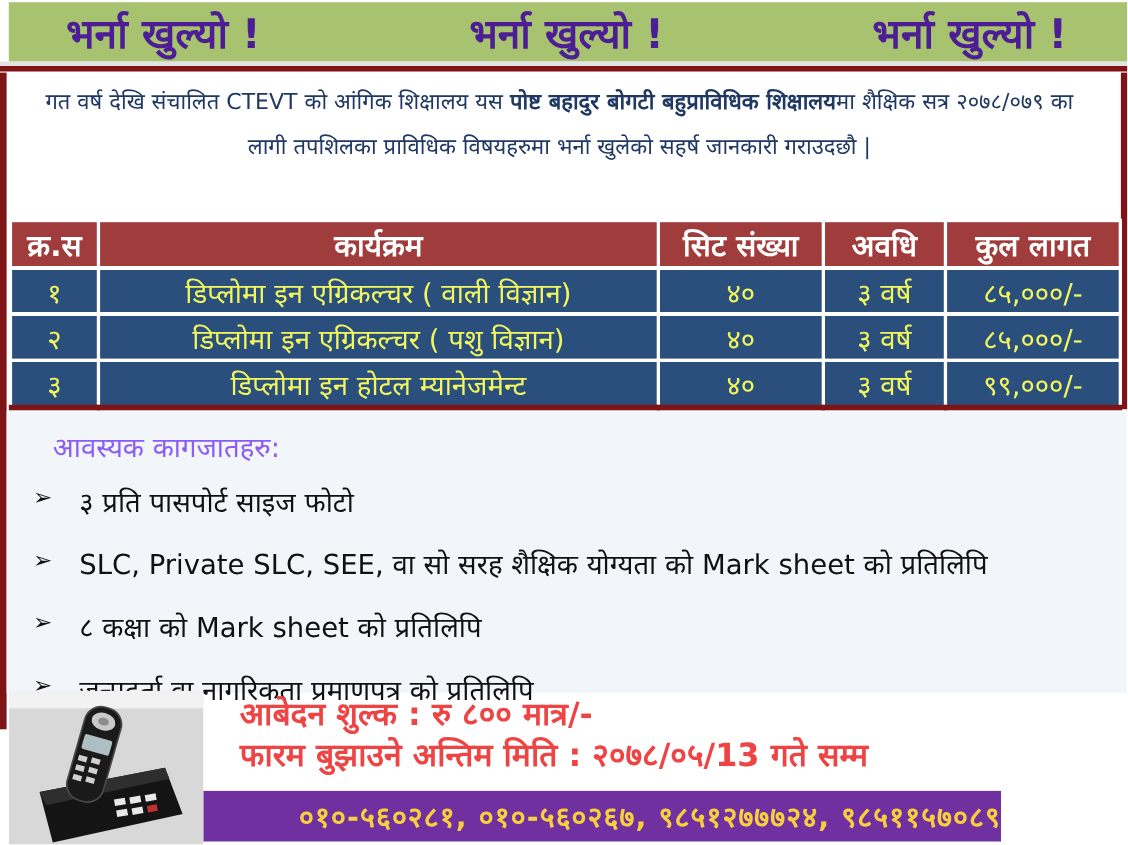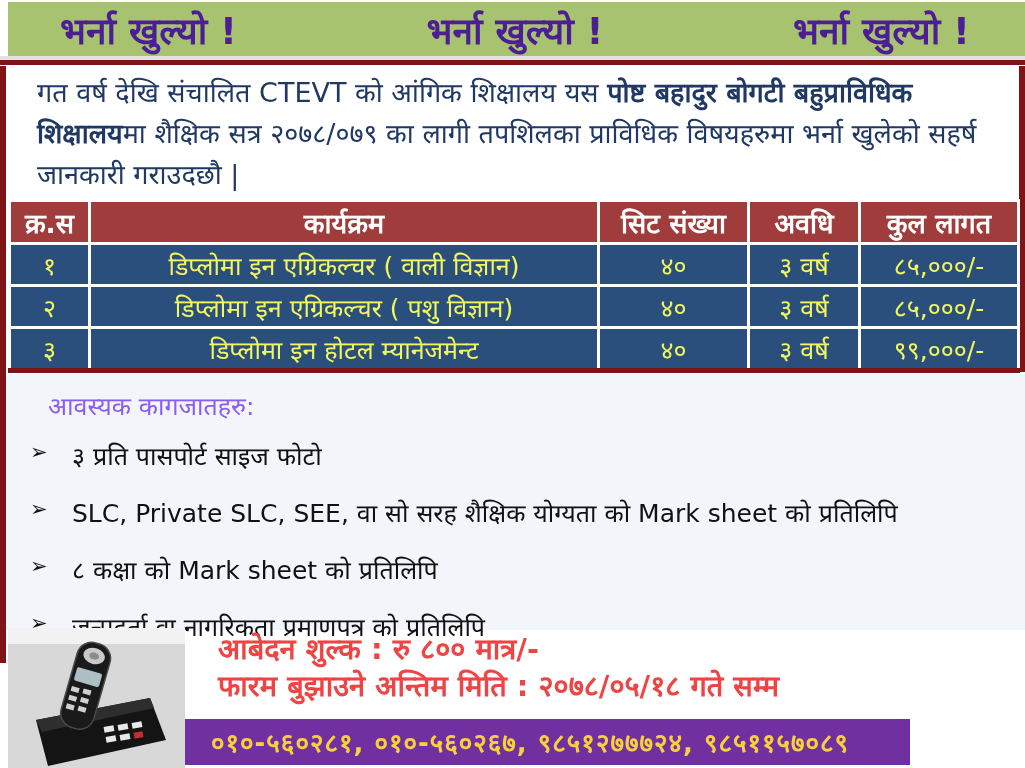--- a/index.html
+++ b/index.html
@@ -14,22 +14,22 @@
     background:#a8c36f;display:flex;align-items:center;justify-content:space-between;
     padding:0 55px 0 52px;box-sizing:border-box;
   }
   .banner span{color:#4c1d95;font-weight:bold;font-size:37px;white-space:nowrap;}
   .banner-underline{position:absolute;top:56px;left:0;right:0;height:4px;background:#e3e3e3;}
   .red-rule{position:absolute;top:60px;left:0;right:0;height:5px;background:#7e1416;}
   .side-left{position:absolute;top:66px;left:0;width:6px;height:597px;background:#7e1416;}
   .side-right{position:absolute;top:66px;right:0;width:6px;height:306px;background:#7e1416;}
   
   .intro{
-    position:absolute;top:72px;left:37px;right:34px;height:124px;
-    font-size:27px;line-height:41px;color:#1f3864;font-weight:500;
+    position:absolute;top:72px;left:26px;right:34px;height:124px;
+    text-align:center;font-size:20px;line-height:41px;color:#1f3864;font-weight:500;
   }
   .intro .b{font-weight:800;}
   
   .course-table{
     position:absolute;top:199px;left:8px;width:1009px;
     border-collapse:collapse;table-layout:fixed;
   }
   .course-table th,.course-table td{
     border:3px solid #ffffff;text-align:center;vertical-align:middle;
     overflow:hidden;white-space:nowrap;
@@ -46,21 +46,21 @@
   .doc-item{display:flex;align-items:flex-start;margin-bottom:23px;color:#111111;font-size:25px;}
   .doc-item .arrow{width:42px;flex:0 0 42px;font-size:21px;color:#111;padding-top:2px;margin-left:-18px;}
   
   .fee-block{
     position:absolute;top:631px;left:218px;color:#ef4444;font-weight:bold;
     font-size:29px;line-height:37px;white-space:nowrap;
   }
   .phone-photo{position:absolute;top:628px;left:8px;width:177px;height:140px;}
   .phone-bar{
     position:absolute;top:719px;left:185px;width:725px;height:46px;background:#7030a0;
-    display:flex;align-items:center;padding-left:26px;box-sizing:border-box;
+    display:flex;align-items:center;padding-left:26px;box-sizing:border-box;justify-content:flex-end;
   }
   .phone-bar span{color:#f8cf3d;font-weight:bold;font-size:26px;letter-spacing:1px;white-space:nowrap;}
 </style>
 </head>
 <body>
 
 <div class="page">
 
   <div class="banner">
     <span>भर्ना खुल्यो !</span>
@@ -133,21 +133,21 @@
         </div>
         <div class="doc-item">
           <span class="arrow">➢</span>
           <span><span>जन्मदर्ता  वा  नागरिकता  प्रमाणपत्र  को  प्रतिलिपि</span></span>
         </div>
       </div>
   </div>
 
   <div class="fee-block">
     <div>आबेदन शुल्क :  रु ८०० मात्र/-</div>
-    <div>फारम बुझाउने अन्तिम मिति : २०७८/०५/१८  गते सम्म</div>
+    <div>फारम बुझाउने अन्तिम मिति : २०७८/०५/13  गते सम्म</div>
   </div>
 
   <svg class="phone-photo" viewBox="0 0 177 140" xmlns="http://www.w3.org/2000/svg">
     <rect x="0" y="0" width="177" height="140" fill="#d8d8d8"></rect>
     <rect x="0" y="0" width="177" height="16" fill="#f2f2f2"></rect>
     <path d="M28,92 L142,70 L158,112 L40,138 Z" fill="#141414"></path>
     <path d="M28,92 L142,70 L146,80 L34,104 Z" fill="#2e2e2e"></path>
     <g transform="rotate(16 78 60)">
       <rect x="60" y="14" width="34" height="88" rx="15" fill="#1a1a1a" stroke="#4a4a4a" stroke-width="1.5"></rect>
       <ellipse cx="77" cy="27" rx="11" ry="8" fill="#c9c9c9"></ellipse>

